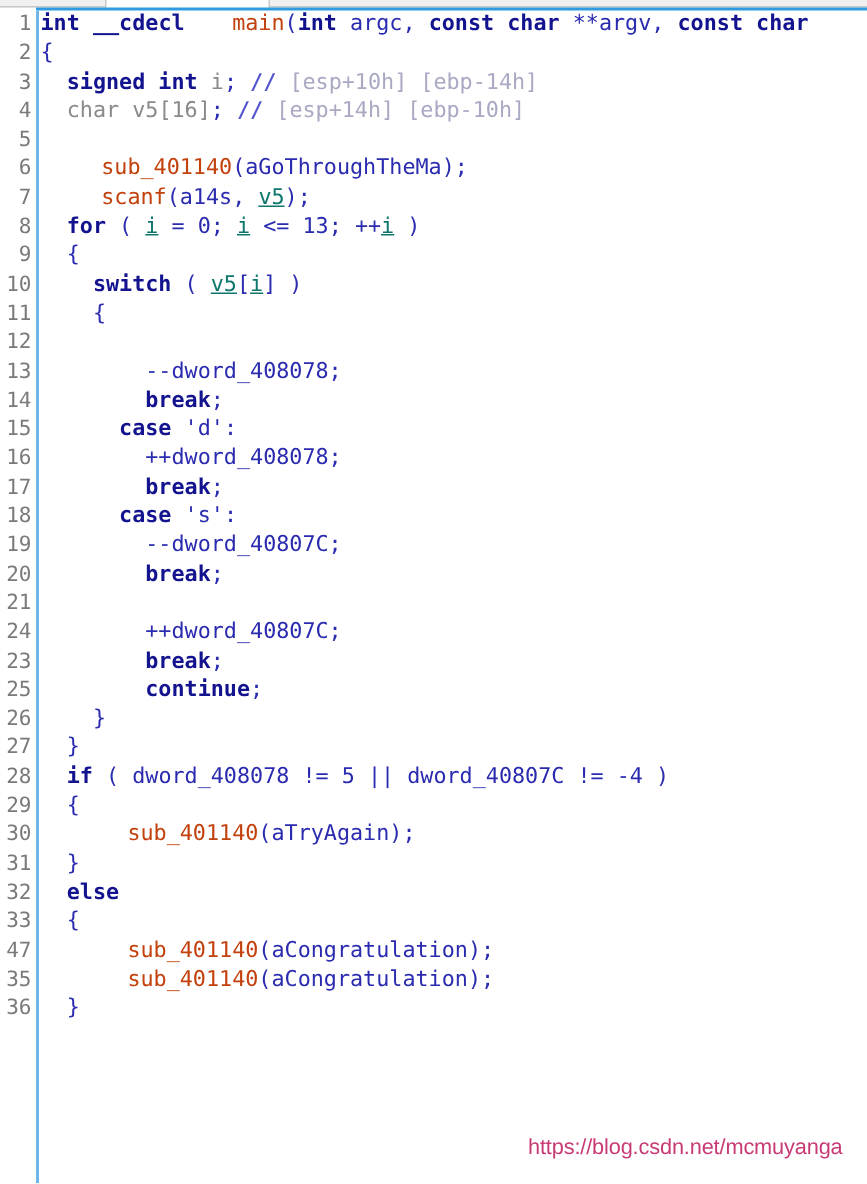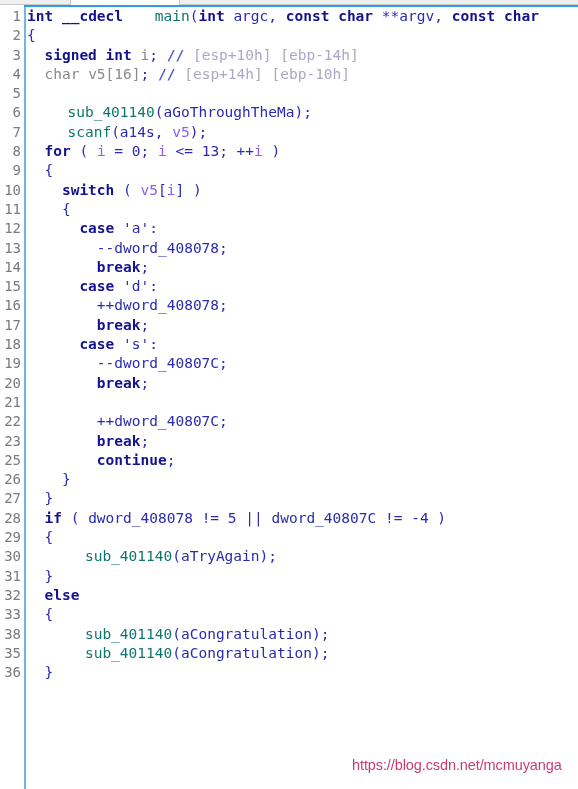--- a/index.html
+++ b/index.html
@@ -31,23 +31,23 @@
     color:#7a7a7a;font-size:14px;letter-spacing:0;
   }
   .ltext{
     position:absolute;left:27px;top:0;
     font-size:14.5px;
     color:#2b2bb0;
   }
 
   
   .kw     {color:#13138f;font-weight:bold;}
-  .fn     {color:#0f766e;padding-left:23px;}
+  .fn     {color:#c2410c;padding-left:23px;}
   .loc    {color:#8a8a8a;}
-  .var    {color:#8b5cf6;}
+  .var    {color:#0f766e;text-decoration:underline;}
   .glob   {color:#2b2bb0;}
   .num    {color:#2b2bb0;}
   .str    {color:#2b2bb0;}
   .punct  {color:#2b2bb0;}
   .cmtmark{color:#5555cc;font-weight:bold;}
   .cmt    {color:#a9a9c4;}
   .typ    {color:#13138f;font-weight:bold;text-align:right;}
 
   
   .watermark{
@@ -76,42 +76,42 @@
         <div class="line"><span class="lnum">2</span><span class="ltext"><span class="punct">{</span></span></div>
         <div class="line"><span class="lnum">3</span><span class="ltext"><span>  </span><span class="typ">signed int</span><span> </span><span class="loc">i</span><span class="punct">; </span><span class="cmtmark">//</span><span> </span><span class="cmt">[esp+10h] [ebp-14h]</span></span></div>
         <div class="line"><span class="lnum">4</span><span class="ltext"><span>  </span><span class="loc">char</span><span> </span><span class="loc">v5[16]</span><span class="punct">;</span><span> </span><span class="cmtmark">//</span><span> </span><span class="cmt">[esp+14h] [ebp-10h]</span></span></div>
         <div class="line"><span class="lnum">5</span><span class="ltext"></span></div>
         <div class="line"><span class="lnum">6</span><span class="ltext"><span>  </span><span class="fn">sub_401140</span><span class="punct">(</span><span class="glob">aGoThroughTheMa</span><span class="punct">);</span></span></div>
         <div class="line"><span class="lnum">7</span><span class="ltext"><span>  </span><span class="fn">scanf</span><span class="punct">(</span><span class="glob">a14s</span><span class="punct">, </span><span class="var">v5</span><span class="punct">);</span></span></div>
         <div class="line"><span class="lnum">8</span><span class="ltext"><span>  </span><span class="kw">for</span><span> </span><span class="punct">( </span><span class="var">i</span><span class="punct"> = </span><span class="num">0</span><span class="punct">; </span><span class="var">i</span><span class="punct"> &lt;= </span><span class="num">13</span><span class="punct">; ++</span><span class="var">i</span><span class="punct"> )</span></span></div>
         <div class="line"><span class="lnum">9</span><span class="ltext"><span>  </span><span class="punct">{</span></span></div>
         <div class="line"><span class="lnum">10</span><span class="ltext"><span>    </span><span class="kw">switch</span><span> </span><span class="punct">( </span><span class="var">v5</span><span class="punct">[</span><span class="var">i</span><span class="punct">] )</span></span></div>
         <div class="line"><span class="lnum">11</span><span class="ltext"><span>    </span><span class="punct">{</span></span></div>
-        <div class="line"><span class="lnum">12</span><span class="ltext"><span>      </span><span class="kw">case</span><span> </span><span class="str">'a'</span><span class="punct">:</span></span></div>
+        <div class="line"><span class="lnum">12</span></div>
         <div class="line"><span class="lnum">13</span><span class="ltext"><span>        </span><span class="punct">--</span><span class="glob">dword_408078</span><span class="punct">;</span></span></div>
         <div class="line"><span class="lnum">14</span><span class="ltext"><span>        </span><span class="kw">break</span><span class="punct">;</span></span></div>
         <div class="line"><span class="lnum">15</span><span class="ltext"><span>      </span><span class="kw">case</span><span> </span><span class="str">'d'</span><span class="punct">:</span></span></div>
         <div class="line"><span class="lnum">16</span><span class="ltext"><span>        </span><span class="punct">++</span><span class="glob">dword_408078</span><span class="punct">;</span></span></div>
         <div class="line"><span class="lnum">17</span><span class="ltext"><span>        </span><span class="kw">break</span><span class="punct">;</span></span></div>
         <div class="line"><span class="lnum">18</span><span class="ltext"><span>      </span><span class="kw">case</span><span> </span><span class="str">'s'</span><span class="punct">:</span></span></div>
         <div class="line"><span class="lnum">19</span><span class="ltext"><span>        </span><span class="punct">--</span><span class="glob">dword_40807C</span><span class="punct">;</span></span></div>
         <div class="line"><span class="lnum">20</span><span class="ltext"><span>        </span><span class="kw">break</span><span class="punct">;</span></span></div>
         <div class="line"><span class="lnum">21</span></div>
-        <div class="line"><span class="lnum">22</span><span class="ltext"><span>        </span><span class="punct">++</span><span class="glob">dword_40807C</span><span class="punct">;</span></span></div>
+        <div class="line"><span class="lnum">24</span><span class="ltext"><span>        </span><span class="punct">++</span><span class="glob">dword_40807C</span><span class="punct">;</span></span></div>
         <div class="line"><span class="lnum">23</span><span class="ltext"><span>        </span><span class="kw">break</span><span class="punct">;</span></span></div>
         <div class="line"><span class="lnum">25</span><span class="ltext"><span>        </span><span class="kw">continue</span><span class="punct">;</span></span></div>
         <div class="line"><span class="lnum">26</span><span class="ltext"><span>    </span><span class="punct">}</span></span></div>
         <div class="line"><span class="lnum">27</span><span class="ltext"><span>  </span><span class="punct">}</span></span></div>
         <div class="line"><span class="lnum">28</span><span class="ltext"><span>  </span><span class="kw">if</span><span> </span><span class="punct">( </span><span class="glob">dword_408078</span><span class="punct"> != </span><span class="num">5</span><span class="punct"> || </span><span class="glob">dword_40807C</span><span class="punct"> != </span><span class="num">-4</span><span class="punct"> )</span></span></div>
         <div class="line"><span class="lnum">29</span><span class="ltext"><span>  </span><span class="punct">{</span></span></div>
         <div class="line"><span class="lnum">30</span><span class="ltext"><span>    </span><span class="fn">sub_401140</span><span class="punct">(</span><span class="glob">aTryAgain</span><span class="punct">);</span></span></div>
         <div class="line"><span class="lnum">31</span><span class="ltext"><span>  </span><span class="punct">}</span></span></div>
         <div class="line"><span class="lnum">32</span><span class="ltext"><span>  </span><span class="kw">else</span></span></div>
         <div class="line"><span class="lnum">33</span><span class="ltext"><span>  </span><span class="punct">{</span></span></div>
-        <div class="line"><span class="lnum">38</span><span class="ltext"><span>    </span><span class="fn">sub_401140</span><span class="punct">(</span><span class="glob">aCongratulation</span><span class="punct">);</span></span></div>
+        <div class="line"><span class="lnum">47</span><span class="ltext"><span>    </span><span class="fn">sub_401140</span><span class="punct">(</span><span class="glob">aCongratulation</span><span class="punct">);</span></span></div>
         <div class="line"><span class="lnum">35</span><span class="ltext"><span>    </span><span class="fn">sub_401140</span><span class="punct">(</span><span class="glob">aCongratulation</span><span class="punct">);</span></span></div>
         <div class="line"><span class="lnum">36</span><span class="ltext"><span>  </span><span class="punct">}</span></span></div>
       </div>
   </div>
 
   <div class="watermark">https://blog.csdn.net/mcmuyanga</div>
 
 </div>
 
 </body></html>

